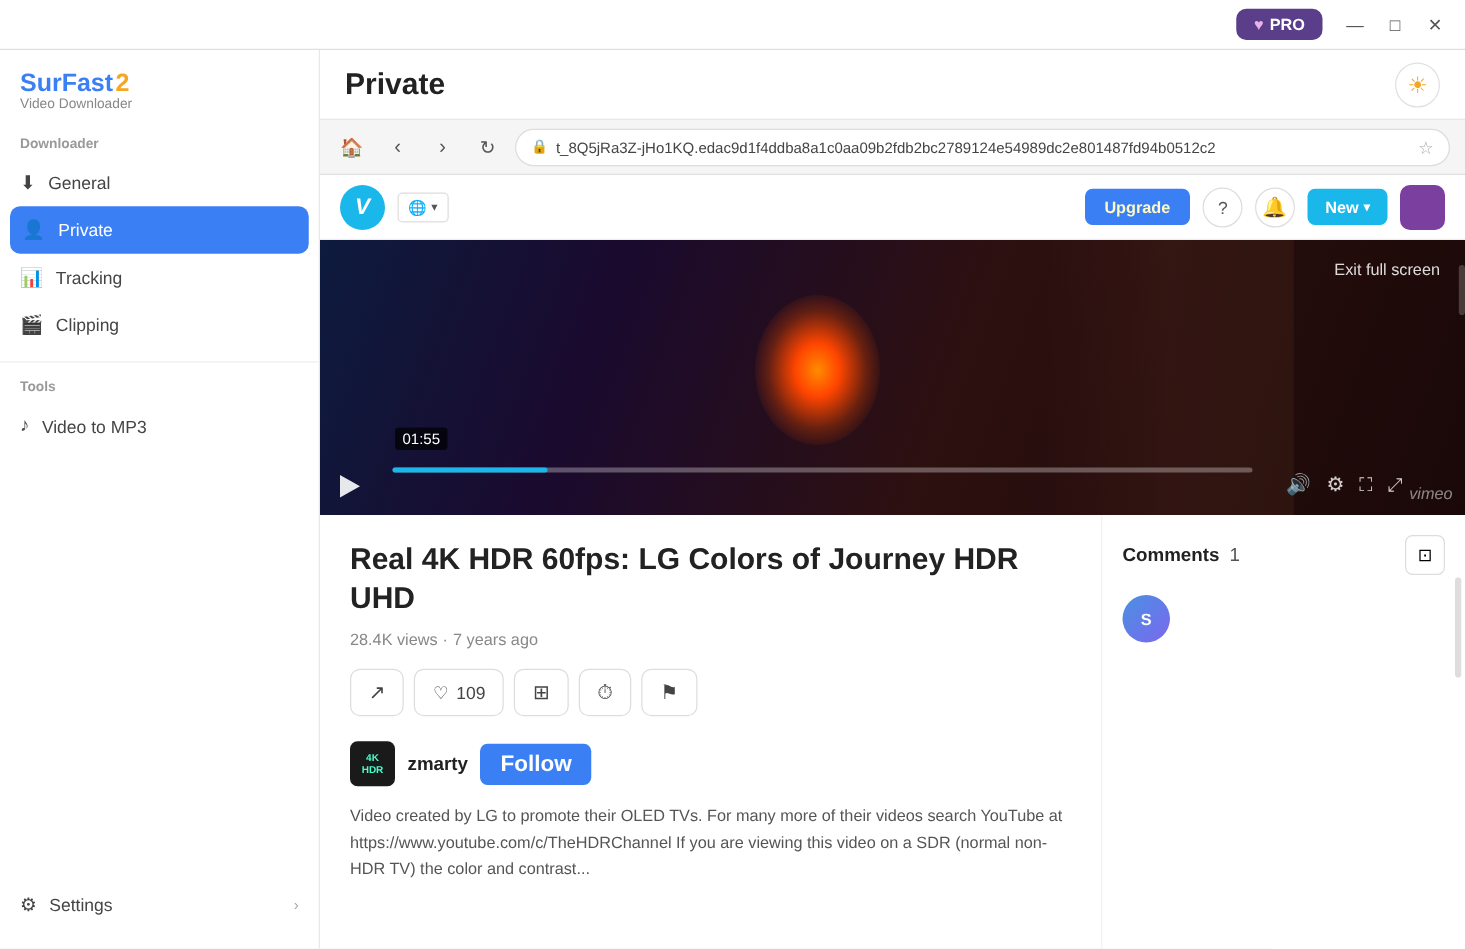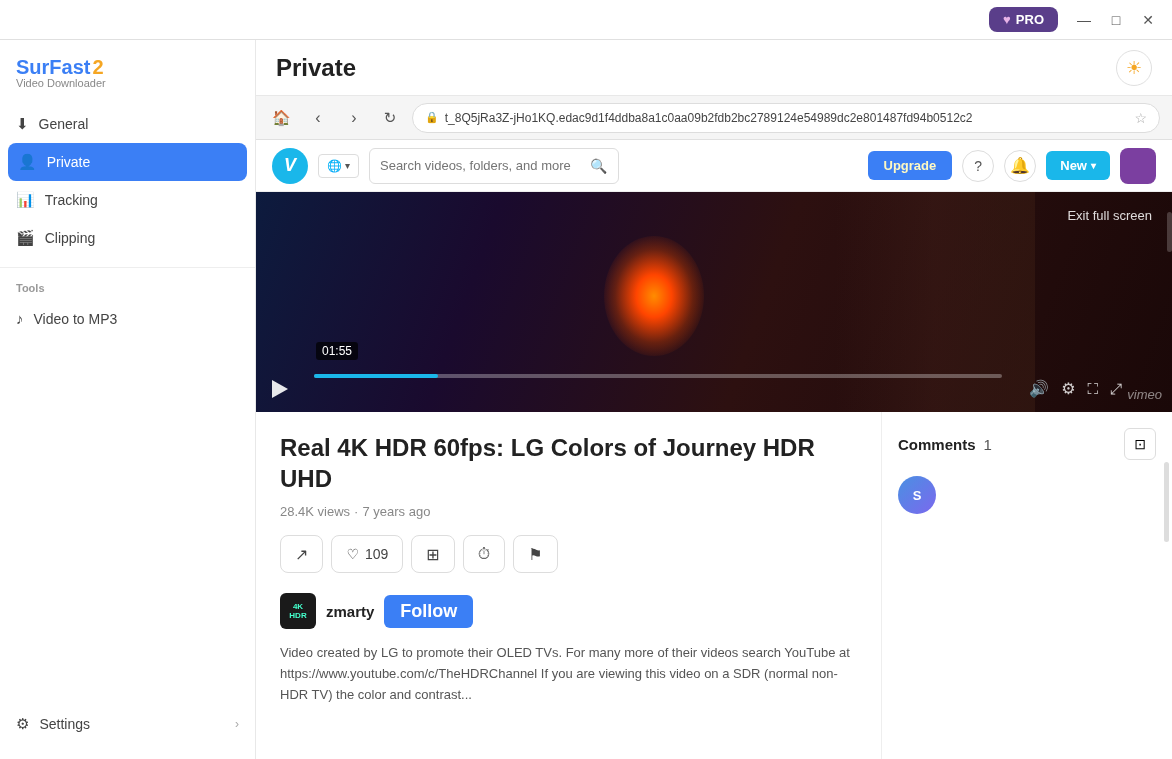--- a/index.html
+++ b/index.html
@@ -23,20 +23,21 @@
   <div style="width:256px; background:#fff; border-right:1px solid #e8e8e8; display:flex; flex-direction:column; padding:16px 0; overflow:hidden;">
 
     <div style="padding:0 16px 16px;">
       <div style="display:flex; align-items:baseline; gap:0;">
         <span style="color:#3b7ff5; font-size:20px; font-weight:800;">SurFast</span>
         <span style="color:#f5a623; font-size:20px; font-weight:800; margin-left:2px;">2</span>
       </div>
       <div style="color:#888; font-size:11px; margin-top:-2px;">Video Downloader</div>
     </div>
 
+    <div style="font-size:11px; color:#999; font-weight:600; padding:4px 16px 6px;">Downloader</div>
 
     <div style="display:flex; align-items:center; gap:10px; padding:10px 16px; cursor:pointer; font-size:14px; color:#444;">
       <span style="font-size:15px;">⬇</span>
       <span>General</span>
     </div>
 
     <div style="display:flex; align-items:center; gap:10px; padding:10px 10px; cursor:pointer; font-size:14px; color:#fff; background:#3b7ff5; border-radius:8px; margin:0 8px;">
       <span style="font-size:15px;">👤</span>
       <span>Private</span>
     </div>
@@ -88,24 +89,20 @@
         <span style="color:#aaa;font-size:14px;">☆</span>
       </div>
     </div>
 
     <div style="height:52px; background:#fff; display:flex; align-items:center; padding:0 16px; gap:10px; border-bottom:1px solid #eee;">
       <div style="width:36px;height:36px;background:#1ab7ea;border-radius:50%;display:flex;align-items:center;justify-content:center;color:#fff;font-weight:bold;font-size:18px;font-style:italic;">V</div>
       <div style="display:flex;align-items:center;gap:3px;padding:4px 8px;border:1px solid #ddd;border-radius:4px;cursor:pointer;font-size:12px;color:#555;">
         <span>🌐</span>
         <span style="font-size:10px;">▾</span>
       </div>
-      <div style="flex:1;max-width:460px;height:36px;border:1px solid #ddd;border-radius:6px;display:flex;align-items:center;padding:0 10px;gap:8px;">
-        <input style="flex: 1 1 0%; border: none; outline: none; font-size: 13px; color: rgb(51, 51, 51); background: transparent;" type="text" placeholder="Search videos, folders, and more">
-        <span style="color:#aaa;font-size:14px;">🔍</span>
-      </div>
       <div style="flex:1;"></div>
       <button style="background:#3b7ff5;color:#fef9c3;border:none;border-radius:6px;padding:7px 16px;font-size:13px;font-weight:600;cursor:pointer;">Upgrade</button>
       <button style="width:32px;height:32px;border:1px solid #ddd;border-radius:50%;display:flex;align-items:center;justify-content:center;cursor:pointer;color:#555;font-size:14px;background:#fff;">?</button>
       <button style="width:32px;height:32px;border:1px solid #ddd;border-radius:50%;display:flex;align-items:center;justify-content:center;cursor:pointer;color:#555;font-size:16px;background:#fff;">🔔</button>
       <button style="background:#1ab7ea;color:#fff;border:none;border-radius:6px;padding:7px 14px;font-size:13px;font-weight:600;cursor:pointer;display:flex;align-items:center;gap:4px;">
         <span>New</span>
         <span style="font-size:10px;">▾</span>
       </button>
       <div style="width:36px;height:36px;background:#7b3fa0;border-radius:8px;cursor:pointer;"></div>
     </div>

